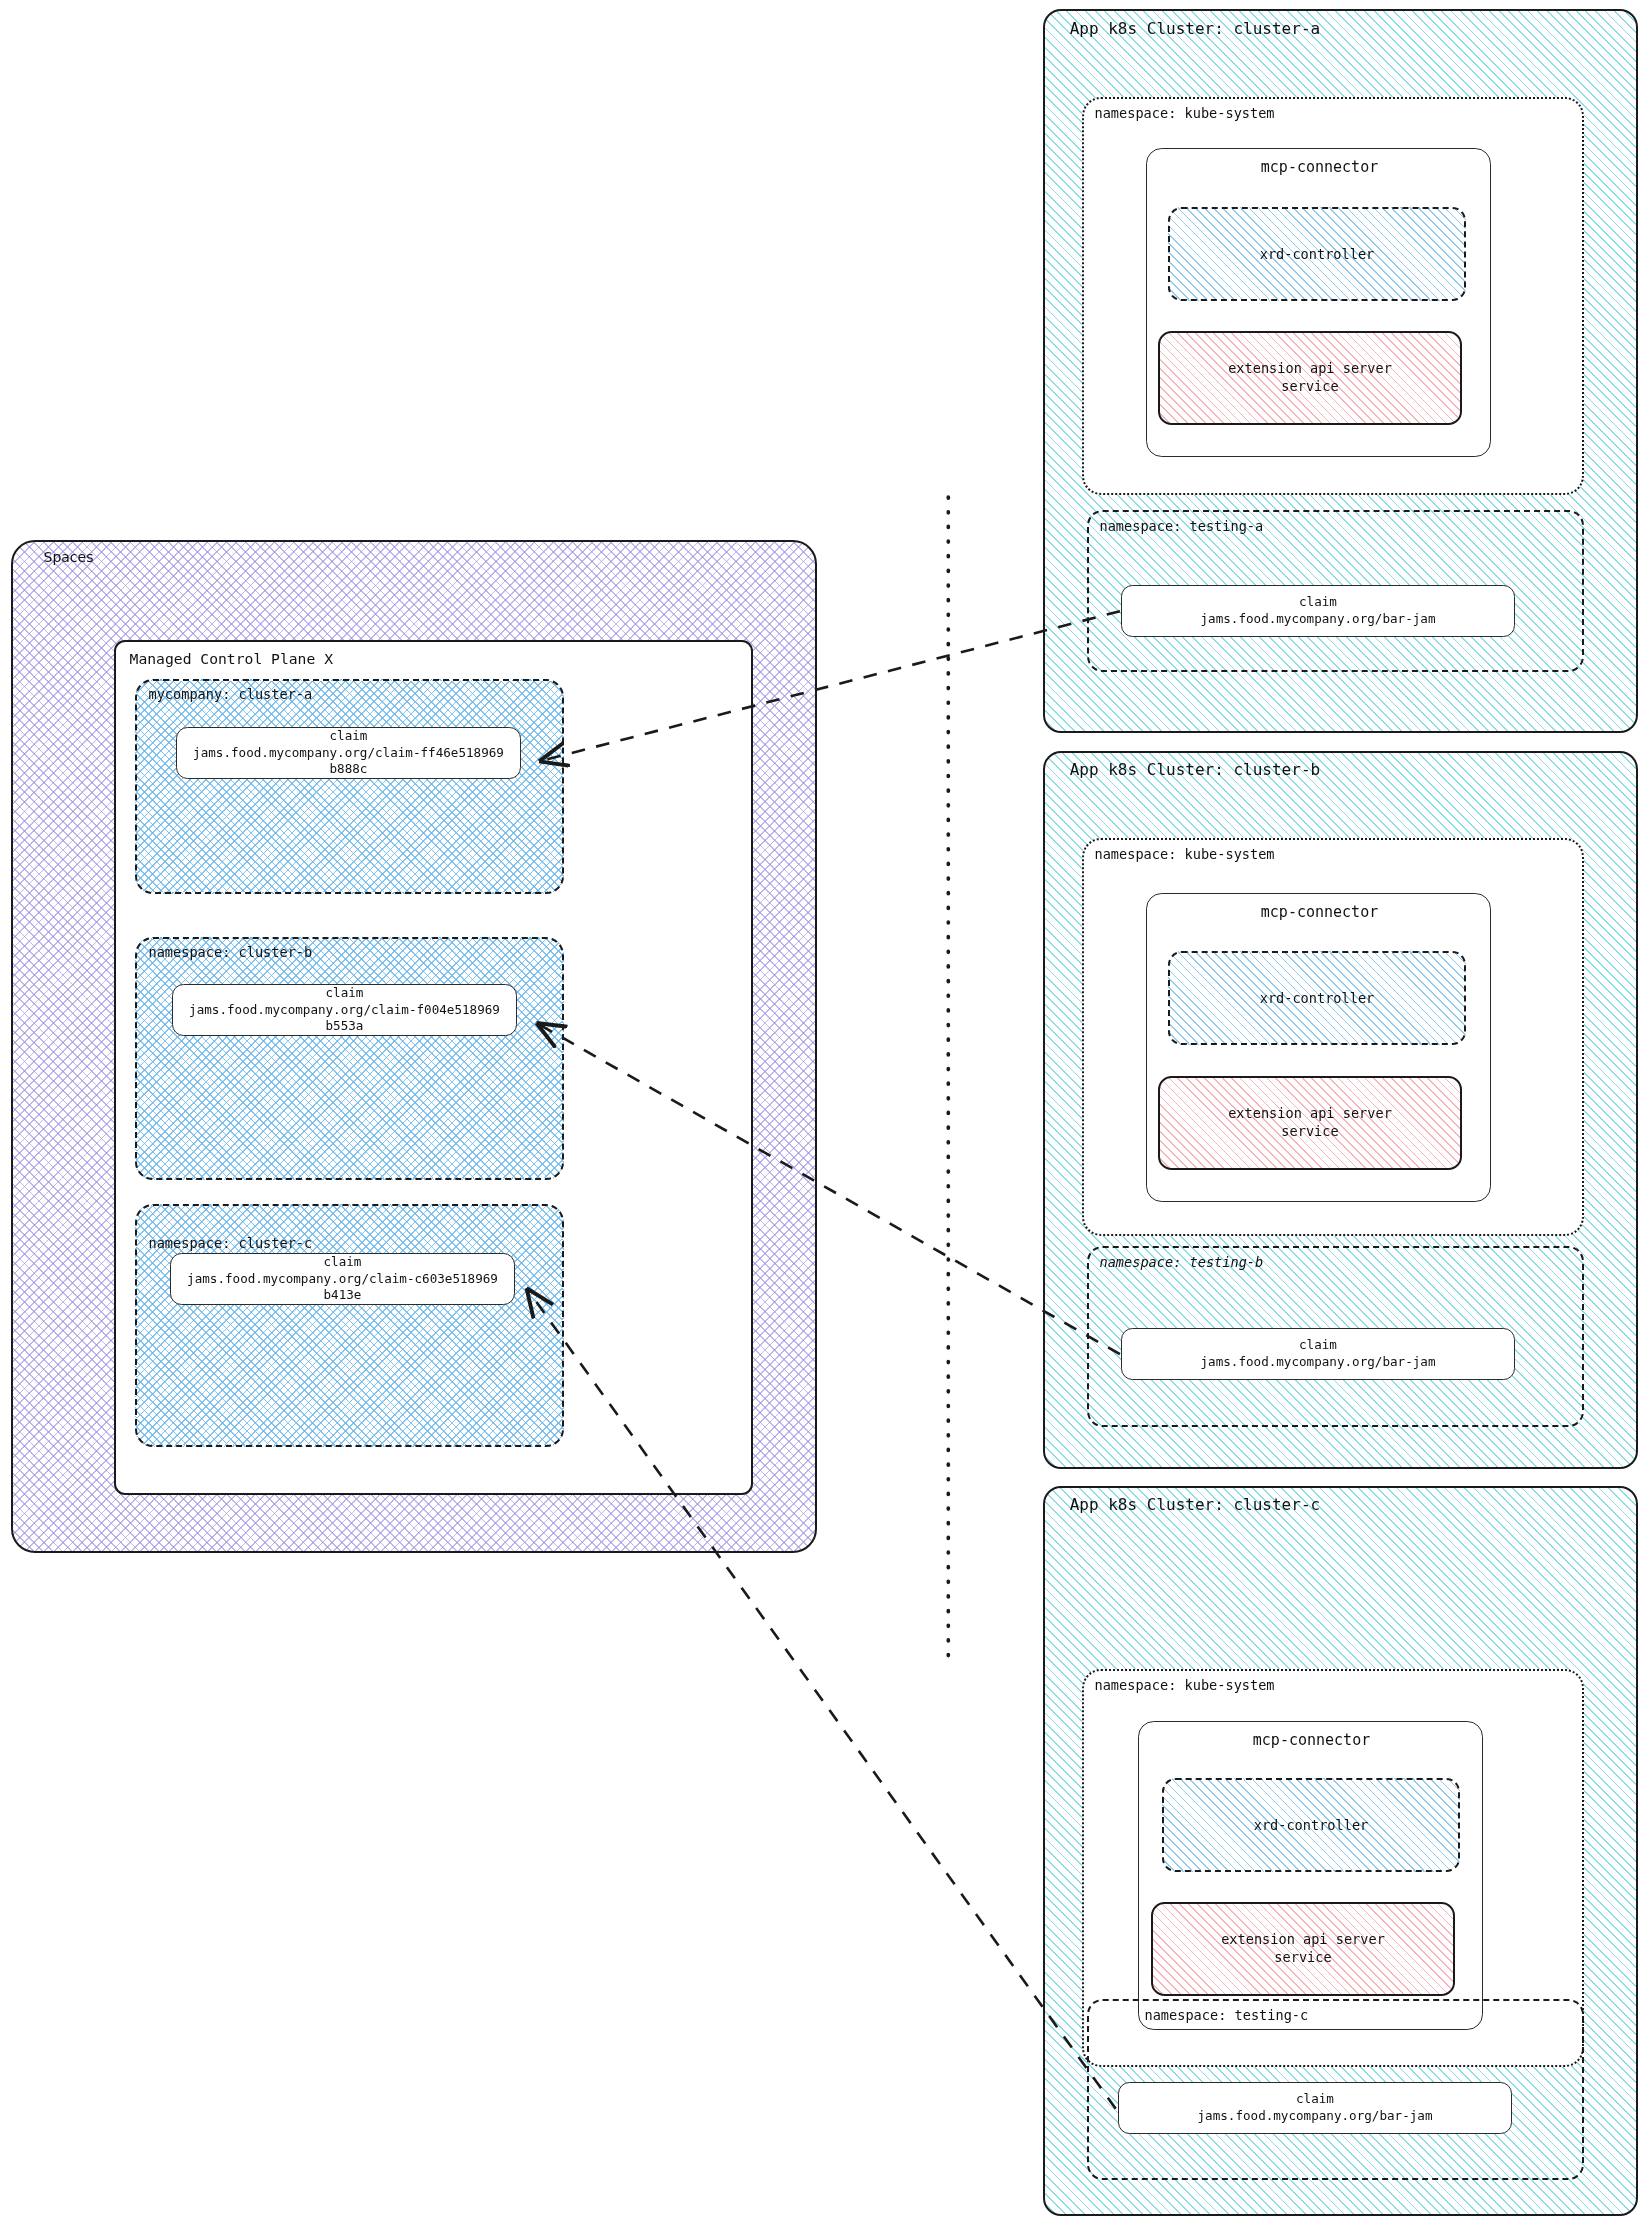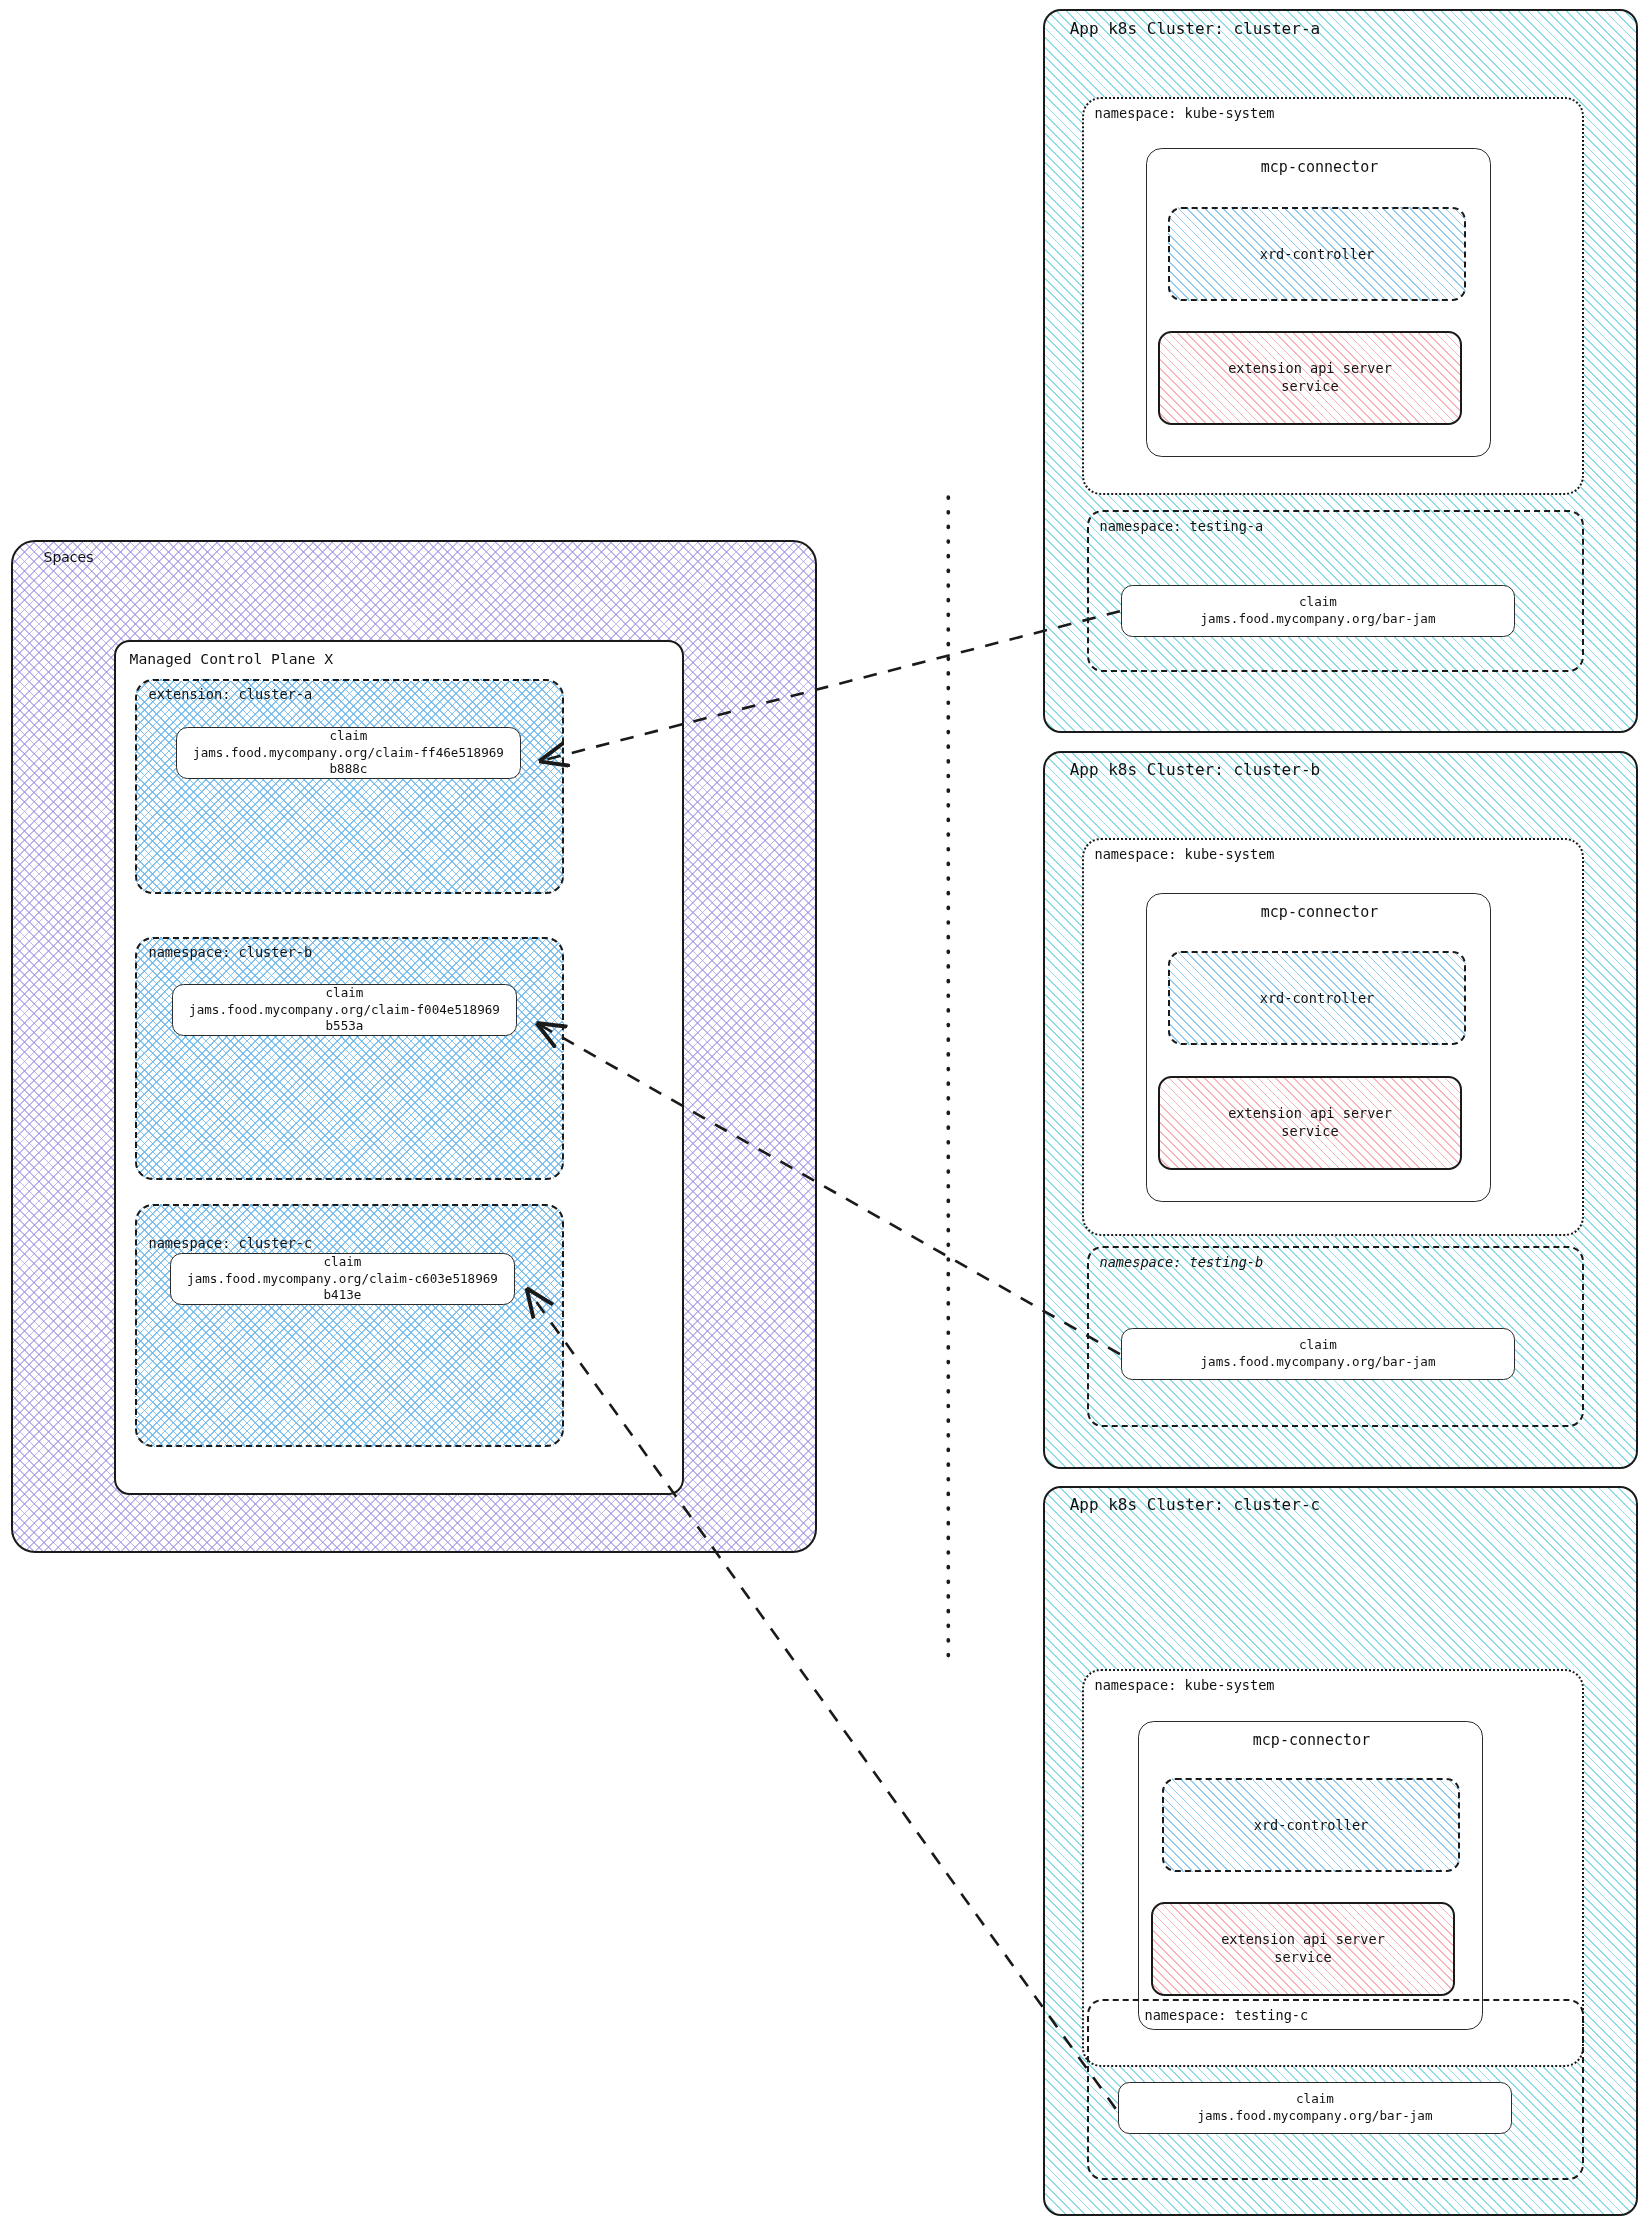--- a/index.html
+++ b/index.html
@@ -86,26 +86,26 @@
 </style>
 </head>
 <body>
 
 <div id="stage">
 
   <div class="box spaces" style="left:10.5px;top:540px;width:806px;height:1013px;">
     <div class="lbl spaces-title" style="left:31px;top:7.3px;">Spaces</div>
   </div>
 
-  <div class="box mcp" style="left:114px;top:640px;width:570px;height:855px;">
+  <div class="box mcp" style="left:114px;top:640px;width:639px;height:855px;border-radius:11px;">
     <div class="lbl mcp-title" style="left:13.6px;top:8.4px;">Managed Control Plane X</div>
   </div>
 
   <div class="box ns-cross" style="left:135px;top:679px;width:429px;height:215px;">
-    <div class="lbl ns-title" style="left:11.5px;top:5.2px;">extension: cluster-a</div>
+    <div class="lbl ns-title" style="left:11.5px;top:5.2px;">mycompany: cluster-a</div>
   </div>
   <div class="box claim" style="left:176px;top:727px;width:345px;height:52px;">
     <span class="l1">claim</span>
     <span class="l2" style="max-width:314px;word-break:break-all;">jams.food.mycompany.org/claim-ff46e518969b888c</span>
   </div>
 
   <div class="box ns-cross" style="left:135px;top:937px;width:429px;height:243px;">
     <div class="lbl ns-title" style="left:11.5px;top:5.2px;">namespace: cluster-b</div>
   </div>
   <div class="box claim" style="left:172px;top:984px;width:345px;height:52px;">

